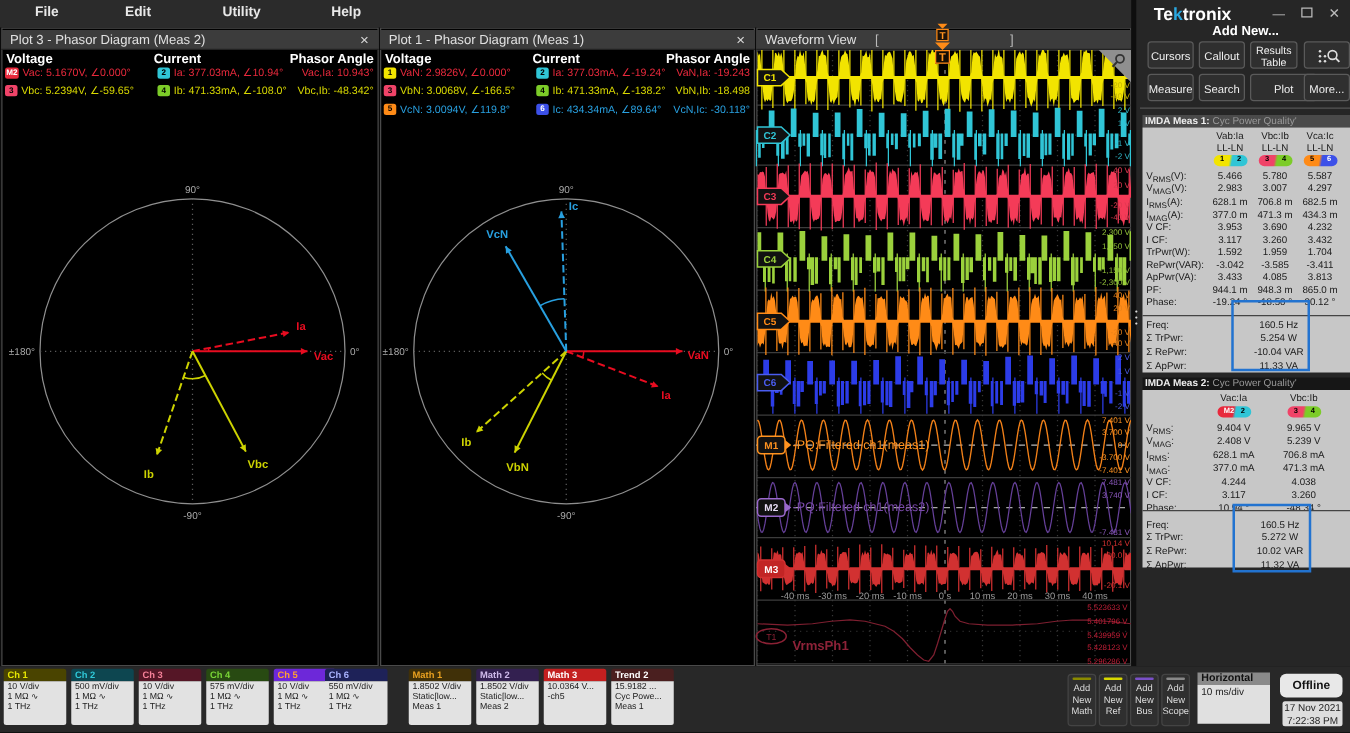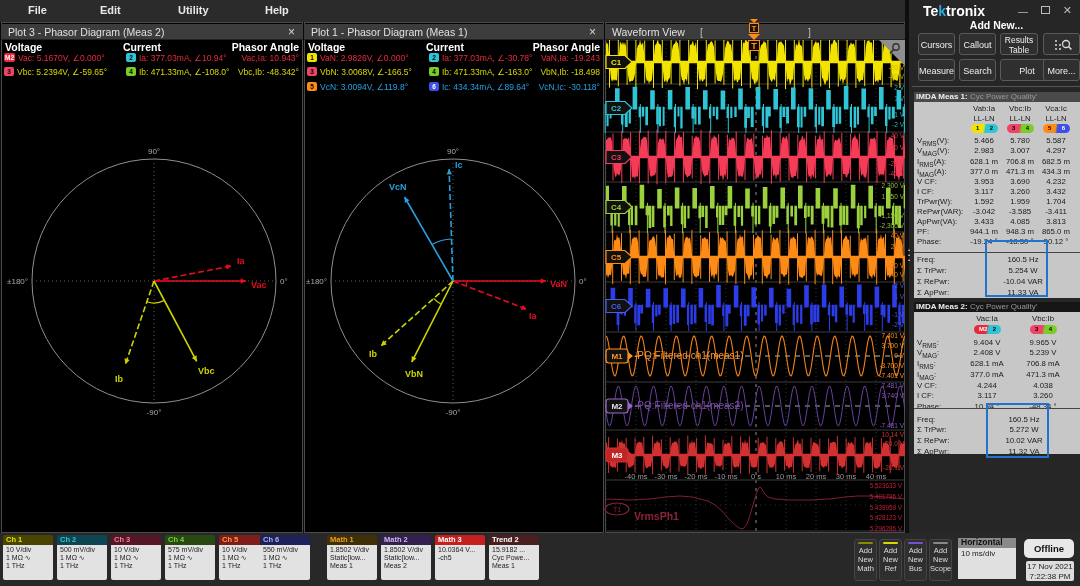--- a/index.html
+++ b/index.html
@@ -249,26 +249,26 @@
     <span class="pc3">Vbc,Ib: -48.342°</span>
   </div>
 <div class="ptitle" style="left:304px;width:300px"><span>Plot 1 - Phasor Diagram (Meas 1)</span><span class="px">×</span></div>
 <div class="phead" style="left:304px;width:300px">
     <span style="left:4px">Voltage</span>
     <span style="left:122px">Current</span>
     <span style="right:4px;position:absolute">Phasor Angle</span>
   </div>
 <div class="prow" style="left:304px;width:300px;top:52.5px;color:#e8293c">
     <span class="pc1"><span class="mb" style="background:#f2e400;color:#000">1</span><span class="pt">VaN: 2.9826V, ∠0.000°</span></span>
-    <span class="pc2"><span class="mb" style="background:#30c5d6;color:#000">2</span><span class="pt">Ia: 377.03mA, ∠-30.78°</span></span>
+    <span class="pc2"><span class="mb" style="background:#30c5d6;color:#000">2</span><span class="pt">Ia: 377.03mA, ∠-19.24°</span></span>
     <span class="pc3">VaN,Ia: -19.243</span>
   </div>
 <div class="prow" style="left:304px;width:300px;top:67.0px;color:#d8d800">
     <span class="pc1"><span class="mb" style="background:#f04368;color:#000">3</span><span class="pt">VbN: 3.0068V, ∠-166.5°</span></span>
-    <span class="pc2"><span class="mb" style="background:#7ccc28;color:#000">4</span><span class="pt">Ib: 471.33mA, ∠-163.0°</span></span>
+    <span class="pc2"><span class="mb" style="background:#7ccc28;color:#000">4</span><span class="pt">Ib: 471.33mA, ∠-138.2°</span></span>
     <span class="pc3">VbN,Ib: -18.498</span>
   </div>
 <div class="prow" style="left:304px;width:300px;top:81.5px;color:#28a0e0">
     <span class="pc1"><span class="mb" style="background:#ff8b17;color:#000">5</span><span class="pt">VcN: 3.0094V, ∠119.8°</span></span>
     <span class="pc2"><span class="mb" style="background:#3c50e8;color:#fff">6</span><span class="pt">Ic: 434.34mA, ∠89.64°</span></span>
     <span class="pc3">VcN,Ic: -30.118°</span>
   </div>
 <div class="ptitle" style="left:605px;width:300px"><span>Waveform View</span><span style="position:absolute;left:95px;color:#bbb;font-weight:normal">[</span><span style="position:absolute;left:203px;color:#bbb;font-weight:normal">]</span></div>
 <div style="position:absolute;left:750px;top:19px;width:0;height:0;border-left:4px solid transparent;border-right:4px solid transparent;border-top:4px solid #ff8b17;z-index:6"></div>
 <div style="position:absolute;left:749px;top:23px;width:10px;height:10px;background:#1c1208;border:1px solid #ff8b17;color:#ff9320;font-size:8px;font-weight:bold;text-align:center;line-height:10px;z-index:6">T</div>
@@ -499,21 +499,21 @@
     </div>
     <div class="bb" style="left:165px">
       <div class="bbt" style="color:#78d435;background:#284a12">Ch 4</div>
       <div class="bbb">
         <div>575 mV/div</div>
         <div>1 MΩ ∿</div>
         <div>1 THz</div>
       </div>
     </div>
     <div class="bb" style="left:219px">
-      <div class="bbt" style="color:#ffa030;background:#7f1d1d">Ch 5</div>
+      <div class="bbt" style="color:#ffa030;background:#6d28d9">Ch 5</div>
       <div class="bbb">
         <div>10 V/div</div>
         <div>1 MΩ ∿</div>
         <div>1 THz</div>
       </div>
     </div>
     <div class="bb" style="left:260px">
       <div class="bbt" style="color:#aab4ff;background:#1e2258">Ch 6</div>
       <div class="bbb">
         <div>550 mV/div</div>

